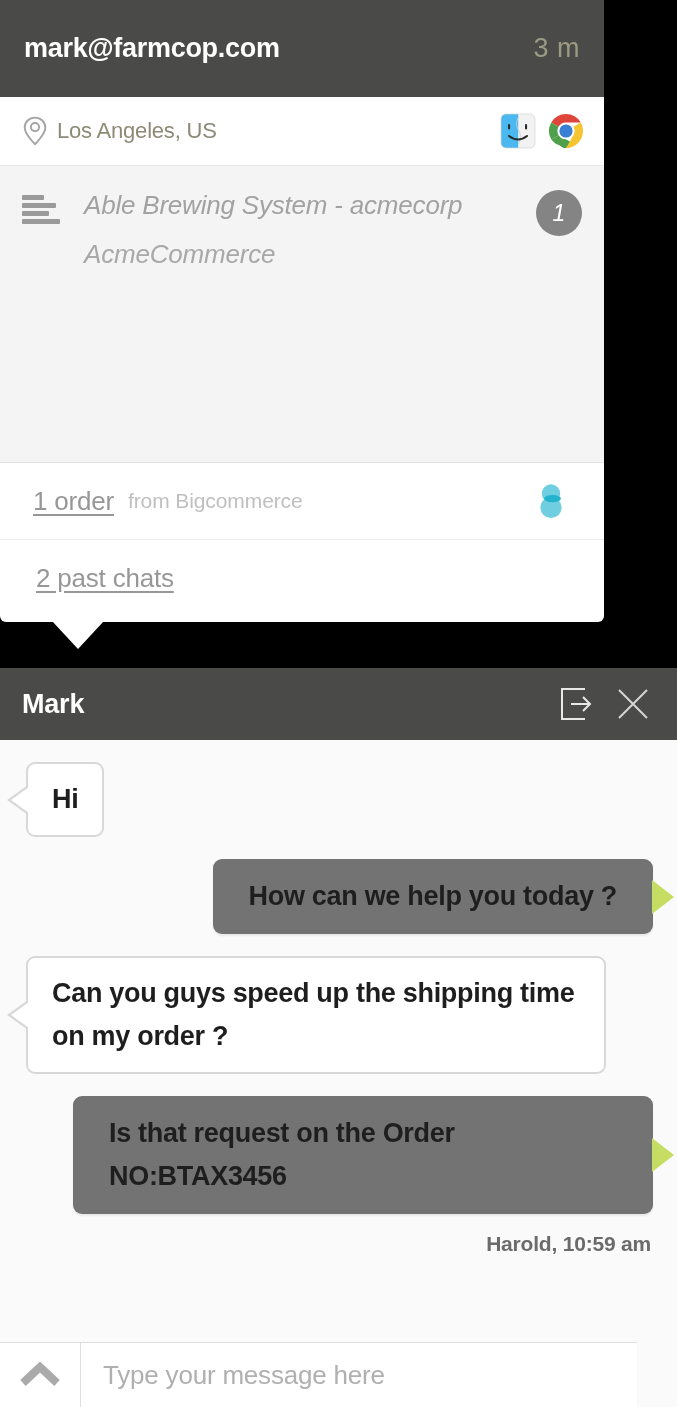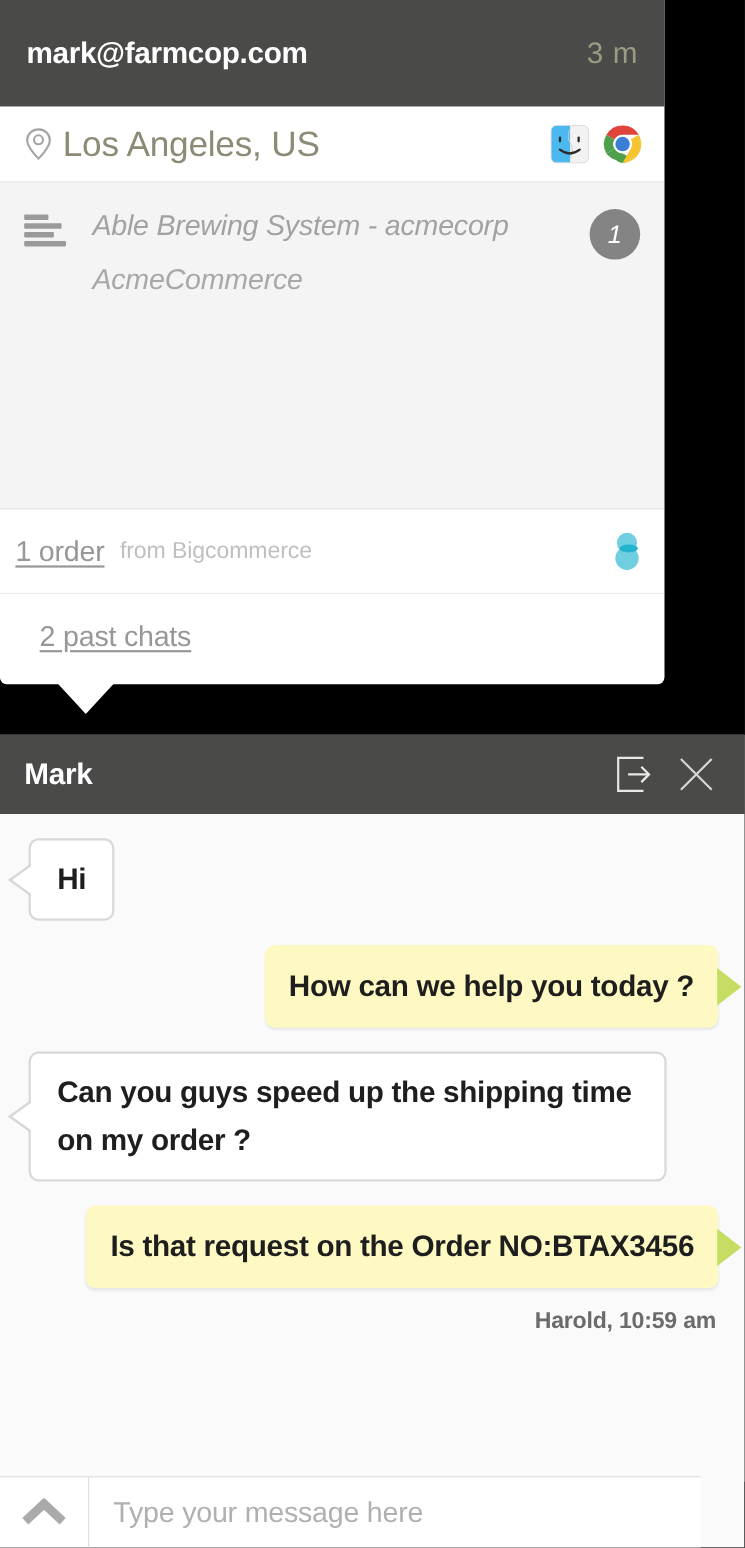--- a/index.html
+++ b/index.html
@@ -63,21 +63,21 @@
     box-sizing: border-box;
   }
   .pin-icon {
     width: 26px;
     height: 30px;
     flex: 0 0 auto;
     margin-right: 9px;
     display: block;
   }
   .location-text {
-    font-size: 32px;
+    font-size: 22px;
     color: #8d8a76;
     letter-spacing: -0.2px;
     flex: 1;
   }
   .app-icons {
     display: flex;
     align-items: center;
     gap: 12px;
   }
   .finder-icon, .chrome-icon {
@@ -146,21 +146,21 @@
     justify-content: center;
     flex: 0 0 auto;
     margin-top: 2px;
   }
 
   .order-row {
     height: 77px;
     background: #ffffff;
     display: flex;
     align-items: center;
-    padding: 0 14px;
+    padding: 0 33px;
     box-sizing: border-box;
     border-bottom: 1px solid #ebebeb;
   }
   .order-link {
     font-size: 26px;
     color: #979797;
     text-decoration: underline;
     text-underline-offset: 4px;
     letter-spacing: -0.2px;
   }
@@ -275,22 +275,22 @@
     position: absolute;
     left: -17px;
     top: 50%;
     margin-top: -13px;
     width: 0; height: 0;
     border-top: 13px solid transparent;
     border-bottom: 13px solid transparent;
     border-right: 18px solid #ffffff;
   }
   .bubble.out {
-    background: #fef9c3;
-    padding: 16px 22px;
+    background: #737373;
+    padding: 16px 36px;
     box-shadow: 0 2px 2px rgba(0,0,0,0.07);
   }
   .bubble.out::after {
     content: "";
     position: absolute;
     right: -21px;
     top: 50%;
     margin-top: -17px;
     width: 0; height: 0;
     border-top: 17px solid transparent;

